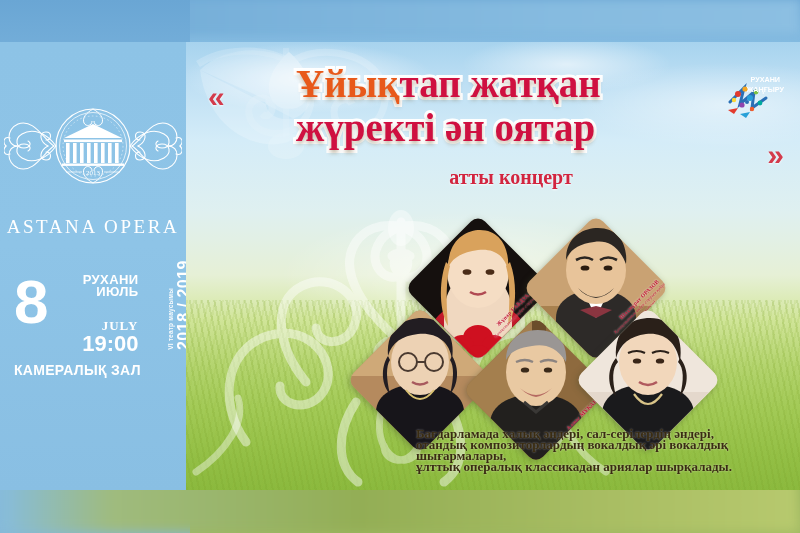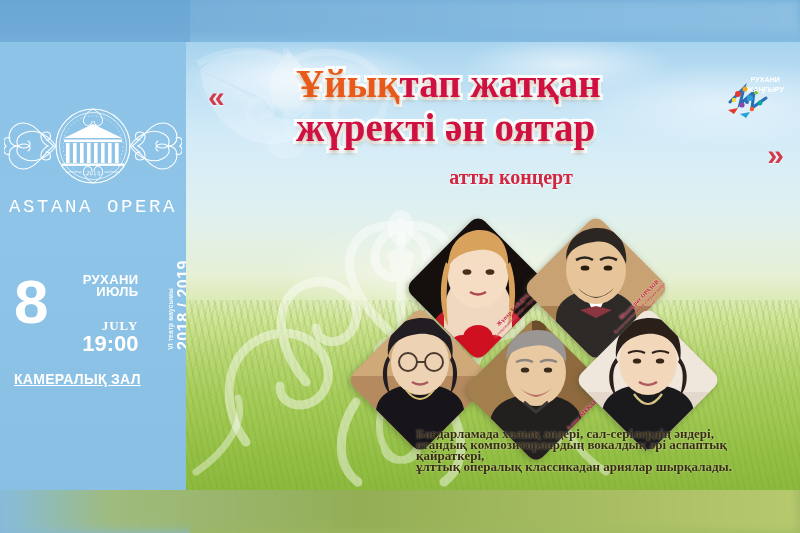--- a/index.html
+++ b/index.html
@@ -38,26 +38,26 @@
     filter:blur(4px);
   }
 
   
   .left-panel {
     position:absolute; left:0; top:42px; width:186px; height:448px;
     background:linear-gradient(to bottom,#8dc3e6 0%,#8ec4e7 45%,#89bfe3 100%);
   }
   .logo-wrap {
     position:absolute; left:0; top:60px; width:186px;
-    display:flex; flex-direction:column; align-items:center;
+    display:flex; flex-direction:column; align-items:center;gap:20px;
   }
   .logo-orn { width:178px; height:88px; display:block; }
   .logo-word {
     margin-top:6px;
-    font-family:Liberation Mono, monospace;
+    font-family:Liberation Serif, serif;
     font-size:19px; letter-spacing:2.6px; color:#ffffff;
     text-align:center;
   }
 
   
   .date-block {
     position:absolute; left:14px; bottom:134px; width:175px;
     height:84px;
   }
   .date-row { display:flex; align-items:flex-start; }
@@ -74,22 +74,22 @@
   .m-kz, .m-ru, .m-en {
     font-weight:bold; color:#ffffff; line-height:12px;
     font-size:13px; letter-spacing:0.4px;
   }
   .m-en { font-family:Liberation Serif, serif; font-size:13px; letter-spacing:1px;margin-top:22px;}
   .time {
     font-weight:bold; color:#ffffff; font-size:22px; line-height:22px;
     margin-top:1px; letter-spacing:0px;
   }
   .hall {
-    margin-top:16px;
-    font-weight:bold; color:#ffffff; font-size:14px; letter-spacing:0.3px;text-decoration:underline;
+    margin-top:7px;
+    font-weight:bold; color:#ffffff; font-size:14px; letter-spacing:0.3px;
   }
   .season {
     position:absolute; right:-4px; bottom:6px;
     display:flex; align-items:flex-end;
   }
   .season-years {
     writing-mode:vertical-rl; transform:rotate(180deg);
     font-weight:bold; color:#ffffff; font-size:16px; letter-spacing:0.5px;
   }
   .season-sub {
@@ -493,16 +493,16 @@
       <div class="pname" style="left:14px; top:108px; transform:rotate(-135deg); transform-origin:left top;">
         <span>Рушан БЕСҚАБЫРОВА</span><br>
         <span class="prole">Қазақстанның еңбек сіңірген қайраткері</span><br>
         <span class="prole">(сопрано)</span>
       </div>
     </div>
   </div>
 
   <div class="desc">
     <div>Бағдарламада халық әндері, сал-серілердің әндері,</div>
-    <div>отандық композиторлардың вокалдық әрі аспаптық қайраткері,</div>
+    <div>отандық композиторлардың вокалдық әрі вокалдық шығармалары,</div>
     <div>ұлттық опералық классикадан ариялар шырқалады.</div>
   </div>
 </div>
 
 </body></html>

